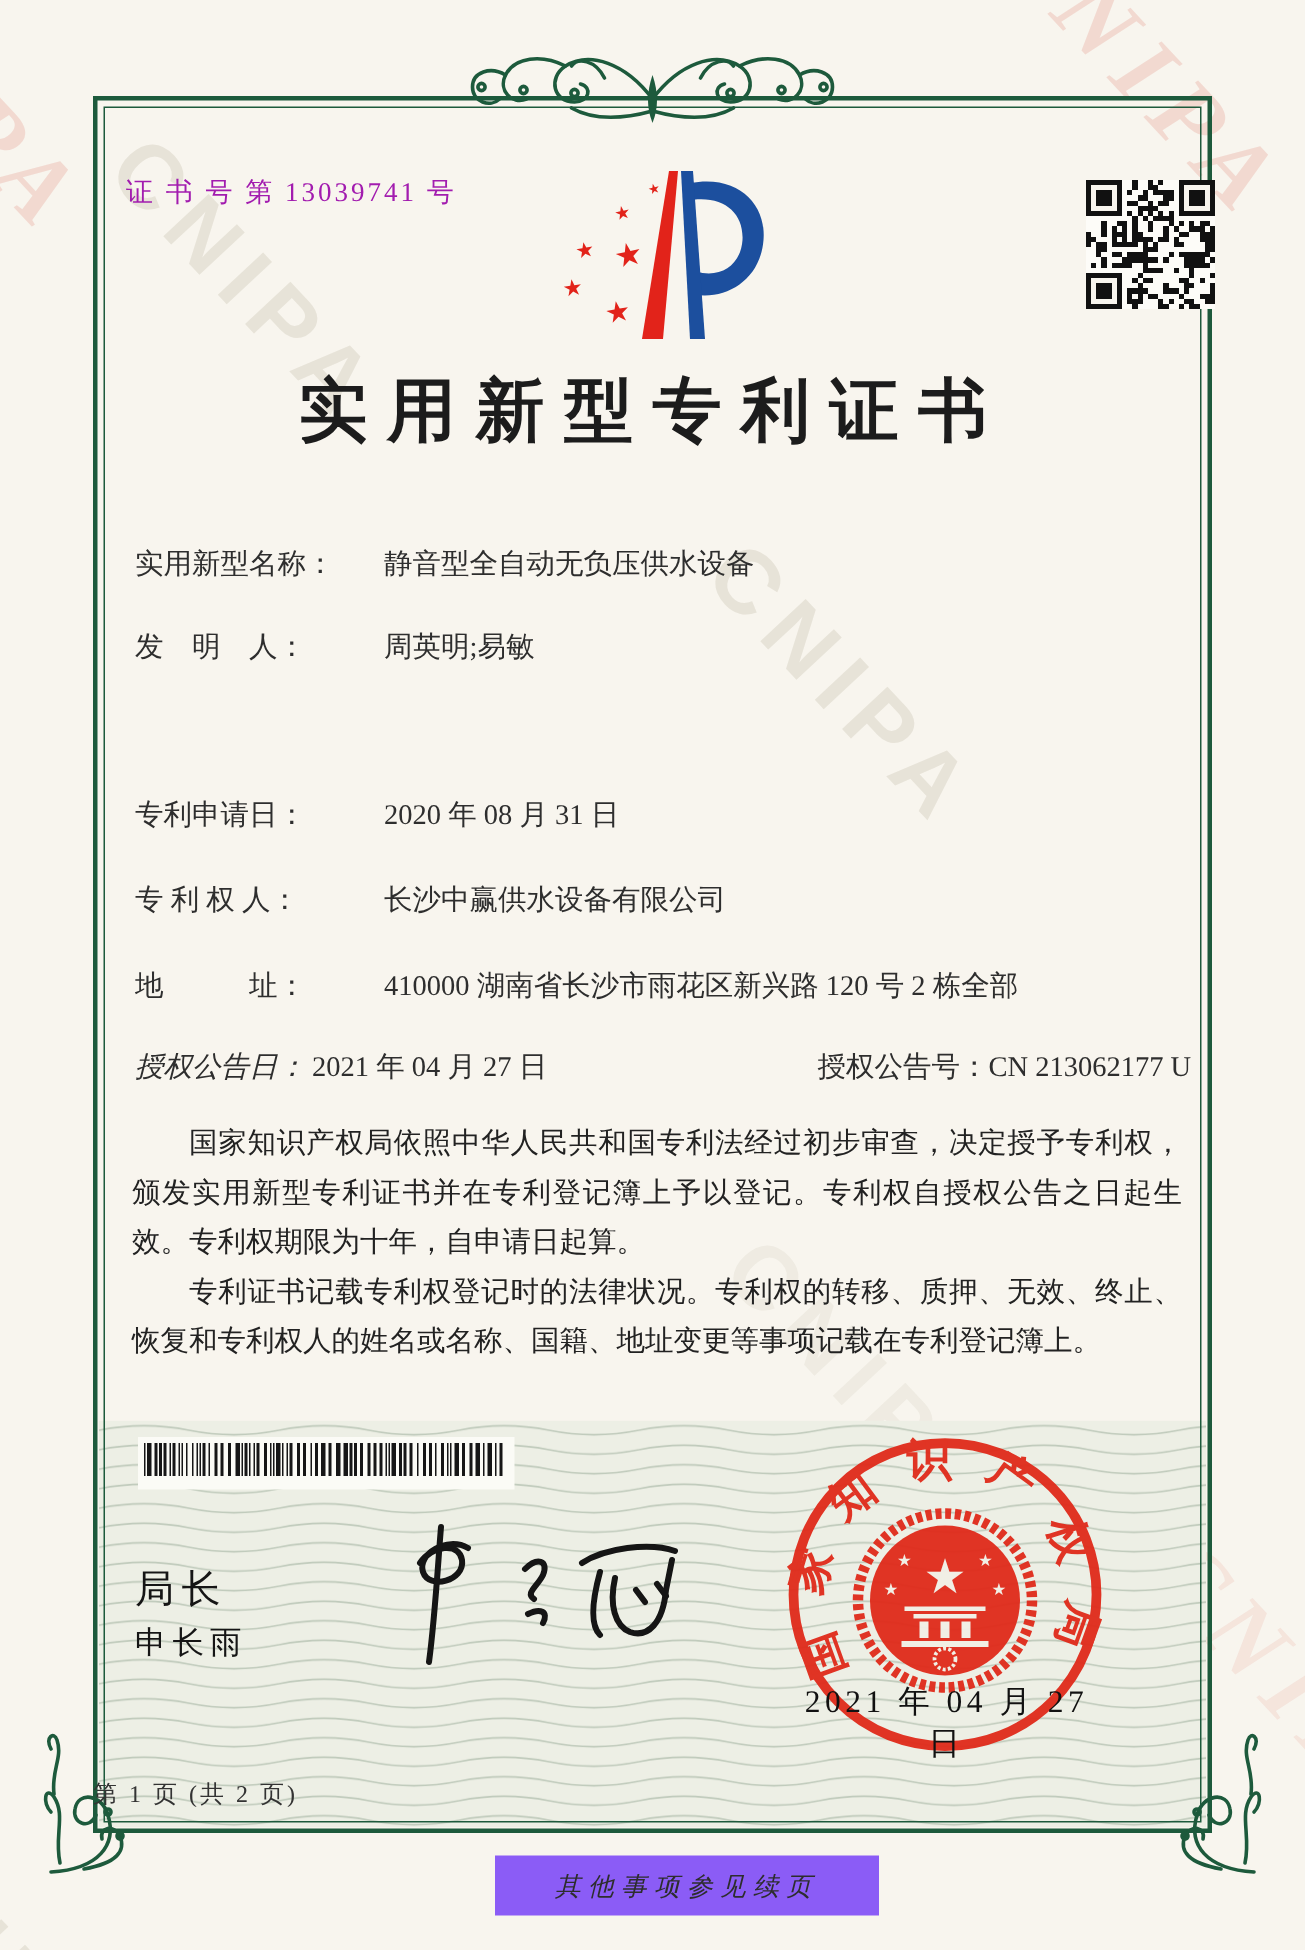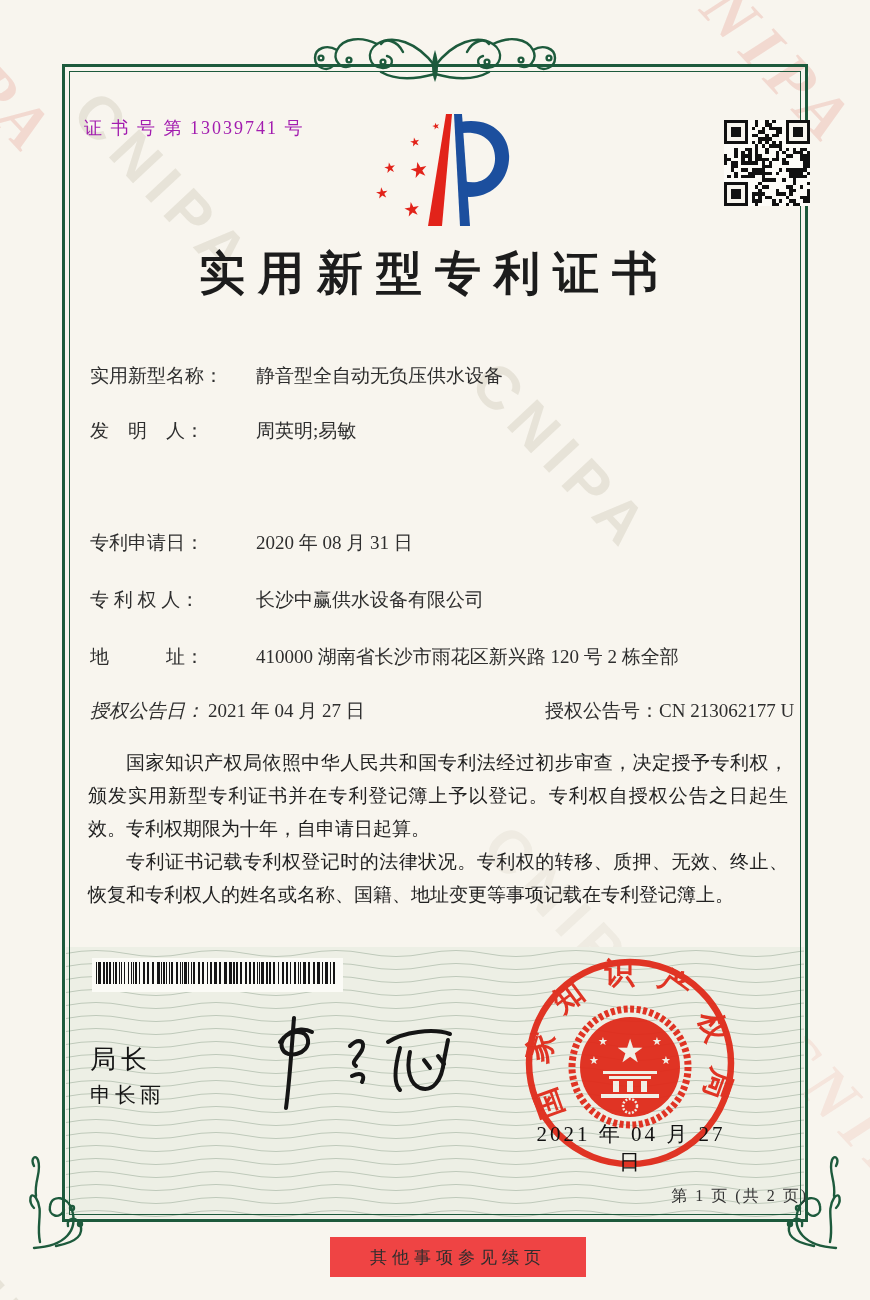--- a/index.html
+++ b/index.html
@@ -67,23 +67,23 @@
   .seal-text{font-size:30px;font-weight:bold;letter-spacing:21px;fill:var(--seal-red,#e02a1a);
     font-family:"Liberation Serif",serif;}
   .seal .disc{fill:var(--seal-red,#e02a1a);}
   .seal .wreath{fill:none;stroke:var(--seal-red,#e02a1a);stroke-width:7;stroke-dasharray:4 2.5;}
   .seal .wstar{fill:#f2efe6;text-anchor:middle;dominant-baseline:central;}
   .seal .wrect{fill:#f2efe6;}
   .seal .gear{fill:none;stroke:#f2efe6;stroke-width:2.5;stroke-dasharray:2 1.5;}
   .seal-date{position:absolute;left:528px;top:1120px;width:206px;text-align:center;
     font-size:21px;letter-spacing:3px;color:#111;}
   
-  .page-num{position:absolute;left:62px;top:1186px;width:746px;text-align:right;font-size:16px;color:#333;letter-spacing:2px;}
-  .note-box{position:absolute;left:330px;top:1237px;width:256px;height:40px;background:#ef4444;
-    display:flex;align-items:center;justify-content:center;font-size:17px;letter-spacing:5px;color:#2d2d2d;}
+  .page-num{position:absolute;left:62px;top:1186px;width:746px;text-align:left;font-size:16px;color:#333;letter-spacing:2px;}
+  .note-box{position:absolute;left:330px;top:1237px;width:256px;height:40px;background:#8b5cf6;
+    display:flex;align-items:center;justify-content:center;font-size:17px;letter-spacing:5px;color:#2d2d2d;font-style:italic;}
 </style>
 </head>
 <body>
 
 <div class="page">
 
   <span class="wm wm-grey" style="left:110px;top:78px;">CNIPA</span>
   <span class="wm wm-grey" style="left:508px;top:348px;">CNIPA</span>
   <span class="wm wm-grey" style="left:-150px;top:500px;">CNIPA</span>
   <span class="wm wm-grey" style="left:520px;top:812px;opacity:.55;">CNIPA</span>

